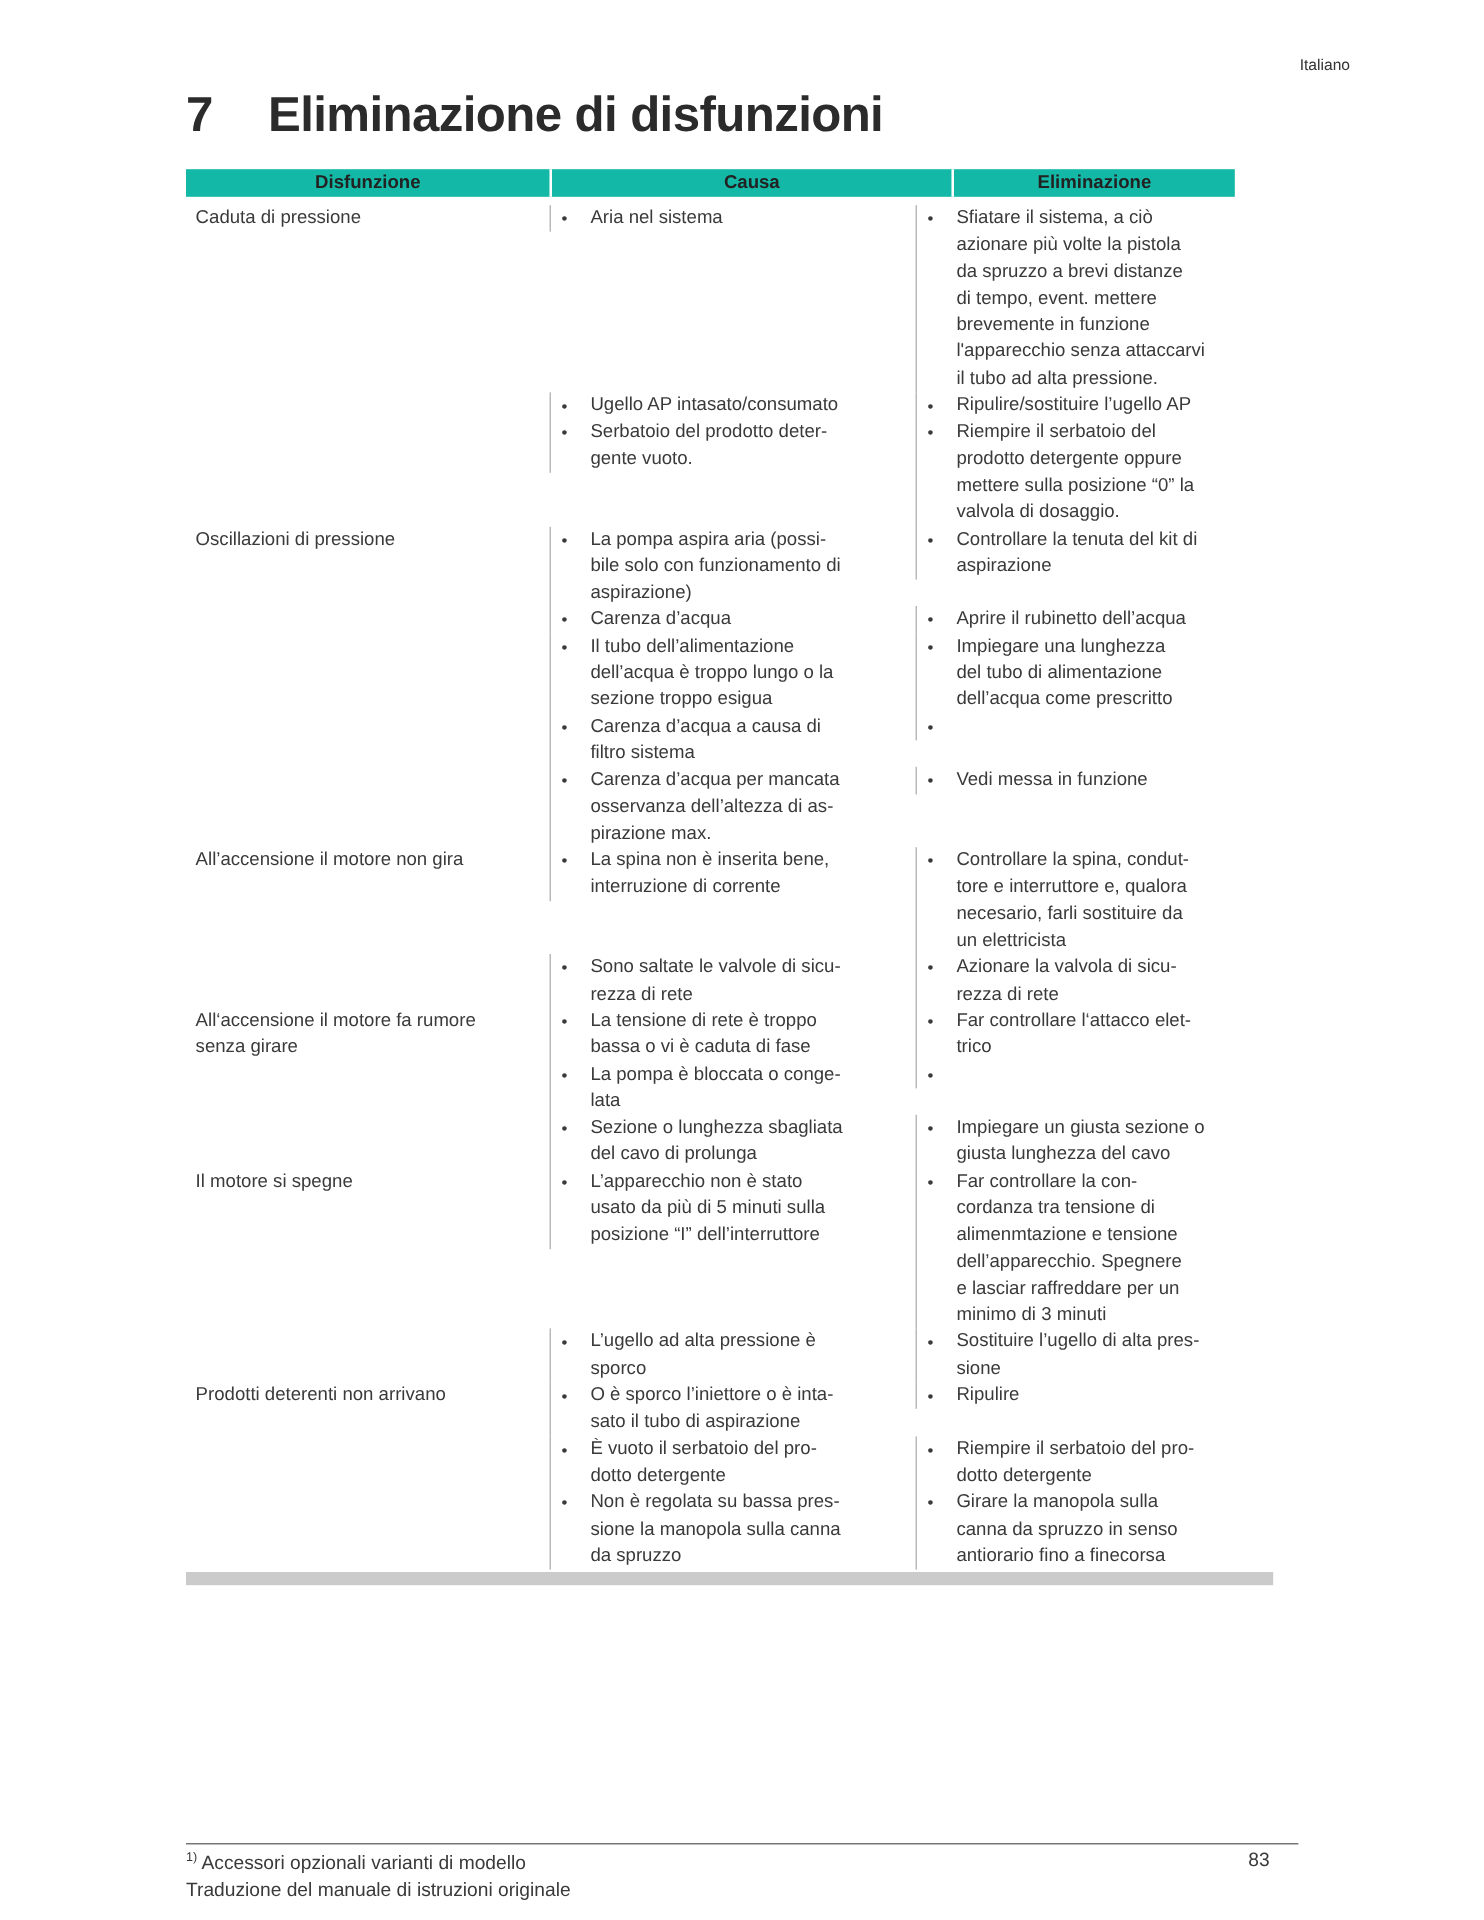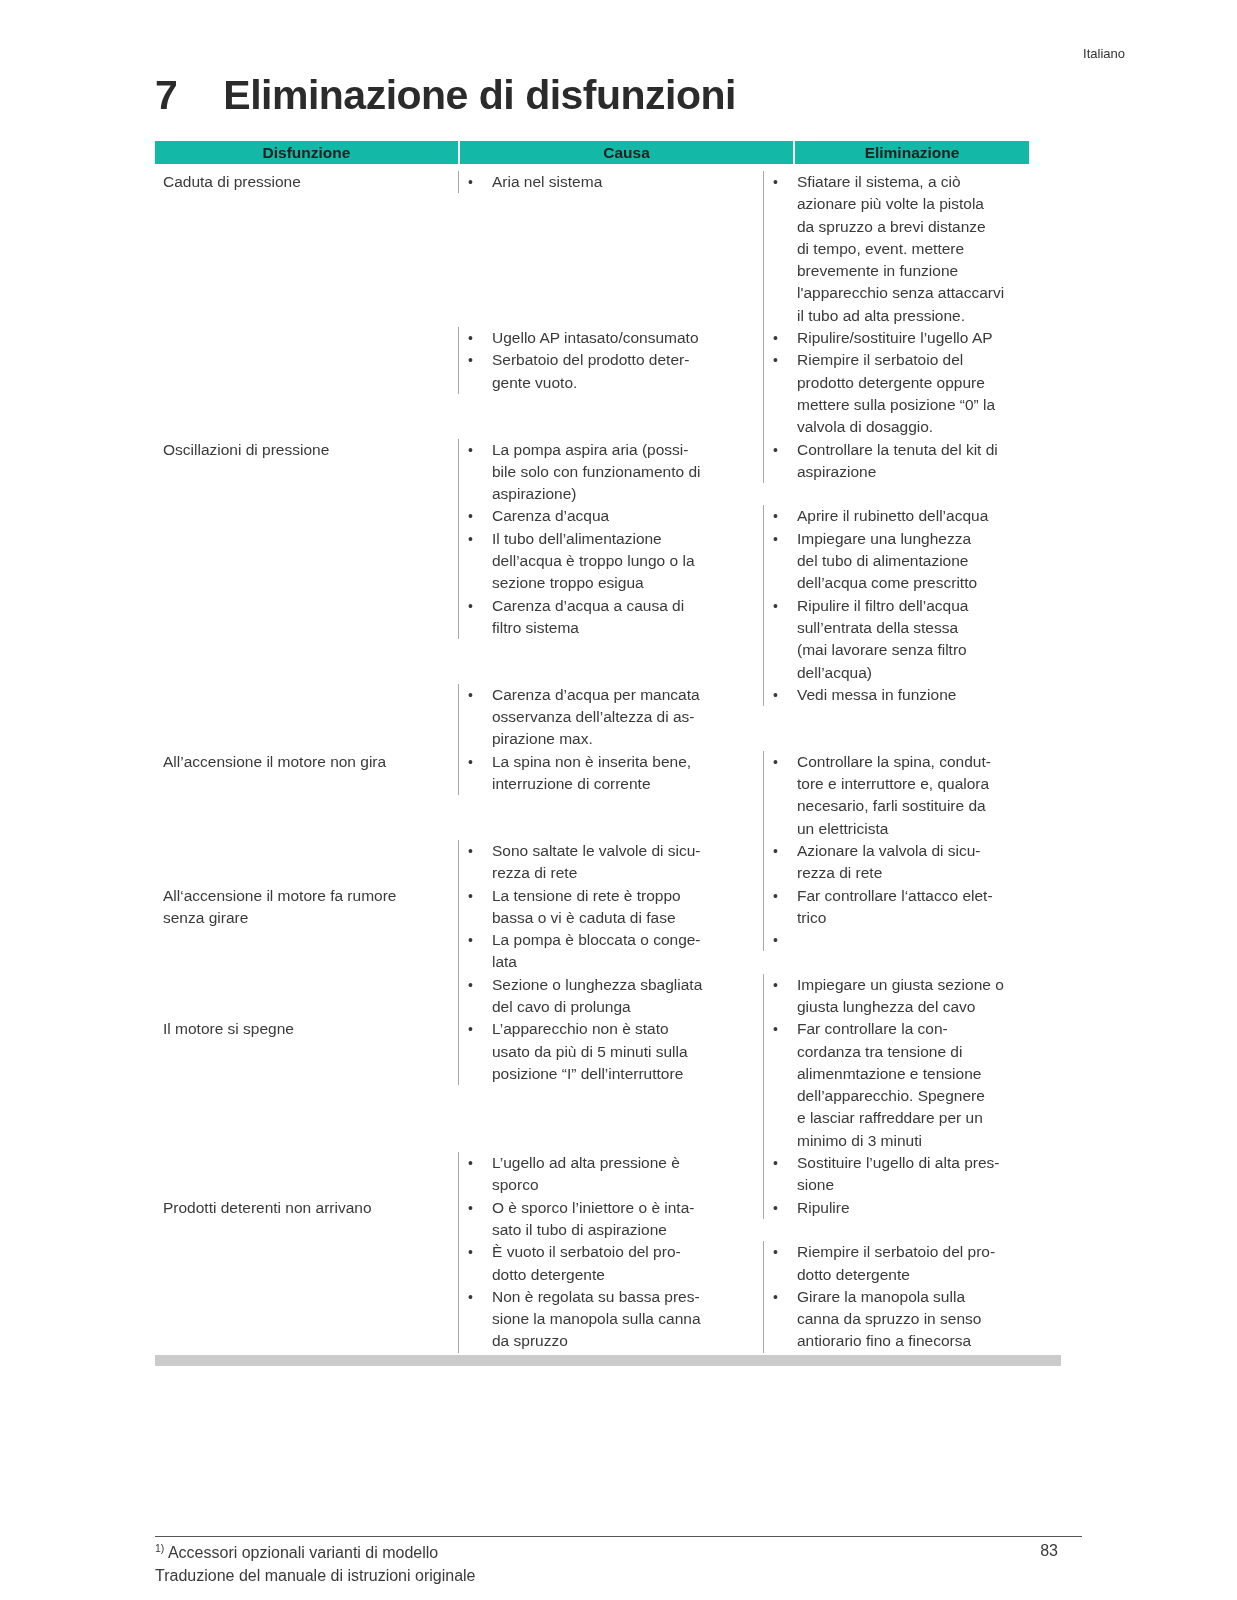--- a/index.html
+++ b/index.html
@@ -233,24 +233,20 @@
         </div>
         <div class="trow">
           <div class="cell c-disf"></div>
           <div class="cell c-causa">
             <span class="bullet">•</span>
             <span class="celltext">Carenza d’acqua a causa di
 filtro sistema</span>
           </div>
           <div class="cell c-eliminazione">
             <span class="bullet">•</span>
-            <span class="celltext">Ripulire il filtro dell’acqua
-sull’entrata della stessa
-(mai lavorare senza filtro
-dell’acqua)</span>
           </div>
         </div>
         <div class="trow">
           <div class="cell c-disf"></div>
           <div class="cell c-causa">
             <span class="bullet">•</span>
             <span class="celltext">Carenza d’acqua per mancata
 osservanza dell’altezza di as-
 pirazione max.</span>
           </div>

